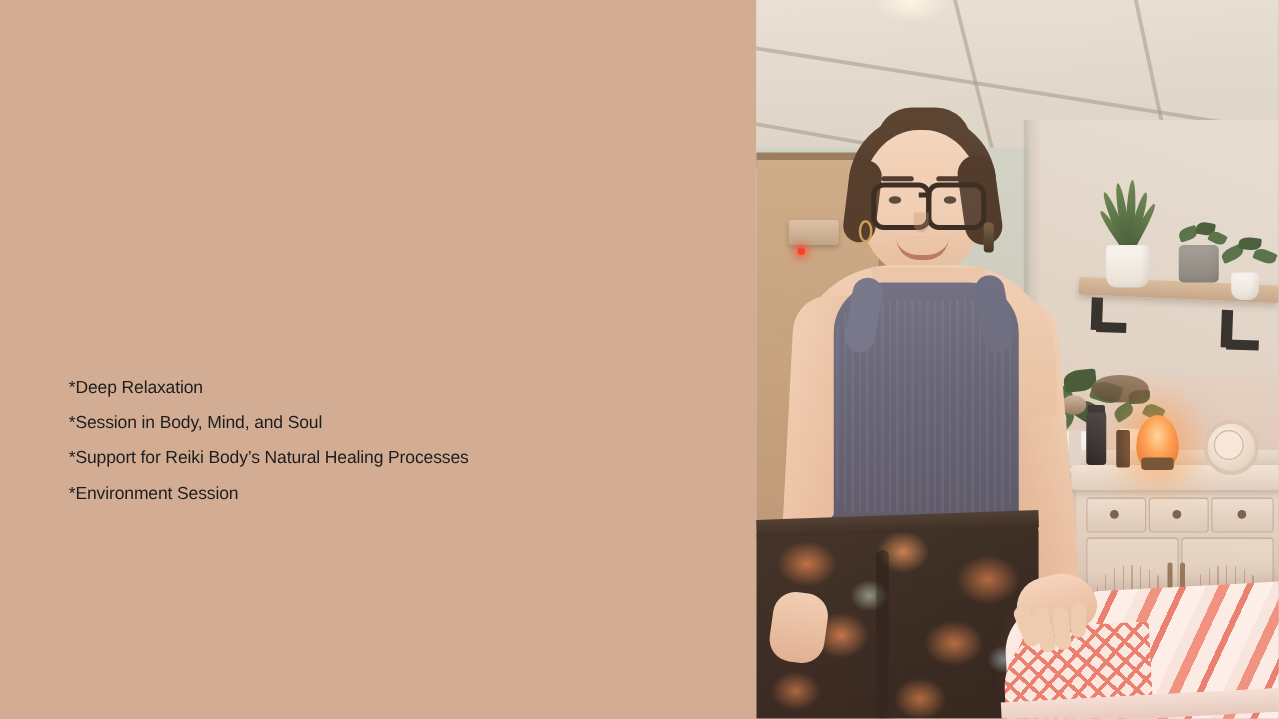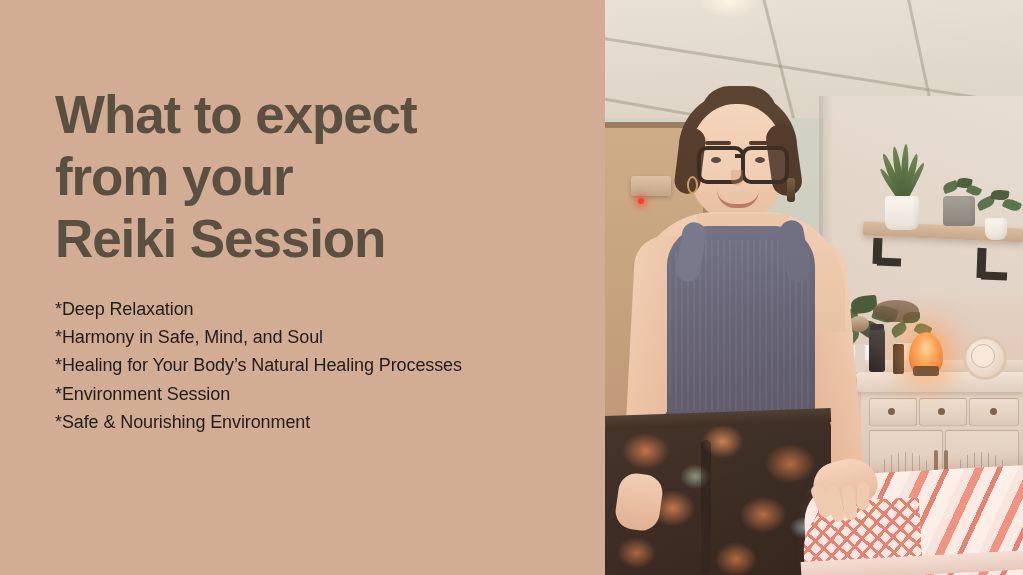--- a/index.html
+++ b/index.html
@@ -28,21 +28,21 @@
     letter-spacing:-1.1px;
     margin:0;
     white-space:pre-line;
   }
   .bullets{
     position:absolute;left:55px;top:295px;width:540px;
     list-style:none;margin:0;padding:0;
   }
   .bullets li{
     color:#1d1d1d;
-    font-size:18px;
+    font-size:14px;
     line-height:28.2px;
     letter-spacing:-0.1px;
     white-space:nowrap;
   }
 
   
   .photo{
     position:absolute;left:605px;top:0;width:418px;height:575px;
     overflow:hidden;background:#cfd3c9;
   }
@@ -412,30 +412,26 @@
     pointer-events:none;
   }
 </style>
 </head>
 <body>
 
 <div class="slide">
 
   <div class="text-panel">
 
-    <h1 class="headline">What to expect
-from your
-Reiki Session</h1>
 
     <ul class="bullets">
       <li>*Deep Relaxation</li>
-      <li>*Harmony in Safe, Mind, and Soul</li>
-      <li>*Healing for Your Body’s Natural Healing Processes</li>
+      <li>*Session in Body, Mind, and Soul</li>
+      <li>*Support for Reiki Body’s Natural Healing Processes</li>
       <li>*Environment Session</li>
-      <li>*Safe &amp; Nourishing Environment</li>
     </ul>
 
   </div>
 
   <div class="photo">
 
     <div class="ceiling"></div>
     <div class="ceil-line cl1"></div>
     <div class="ceil-line cl2"></div>
     <div class="ceil-line cl3"></div>

